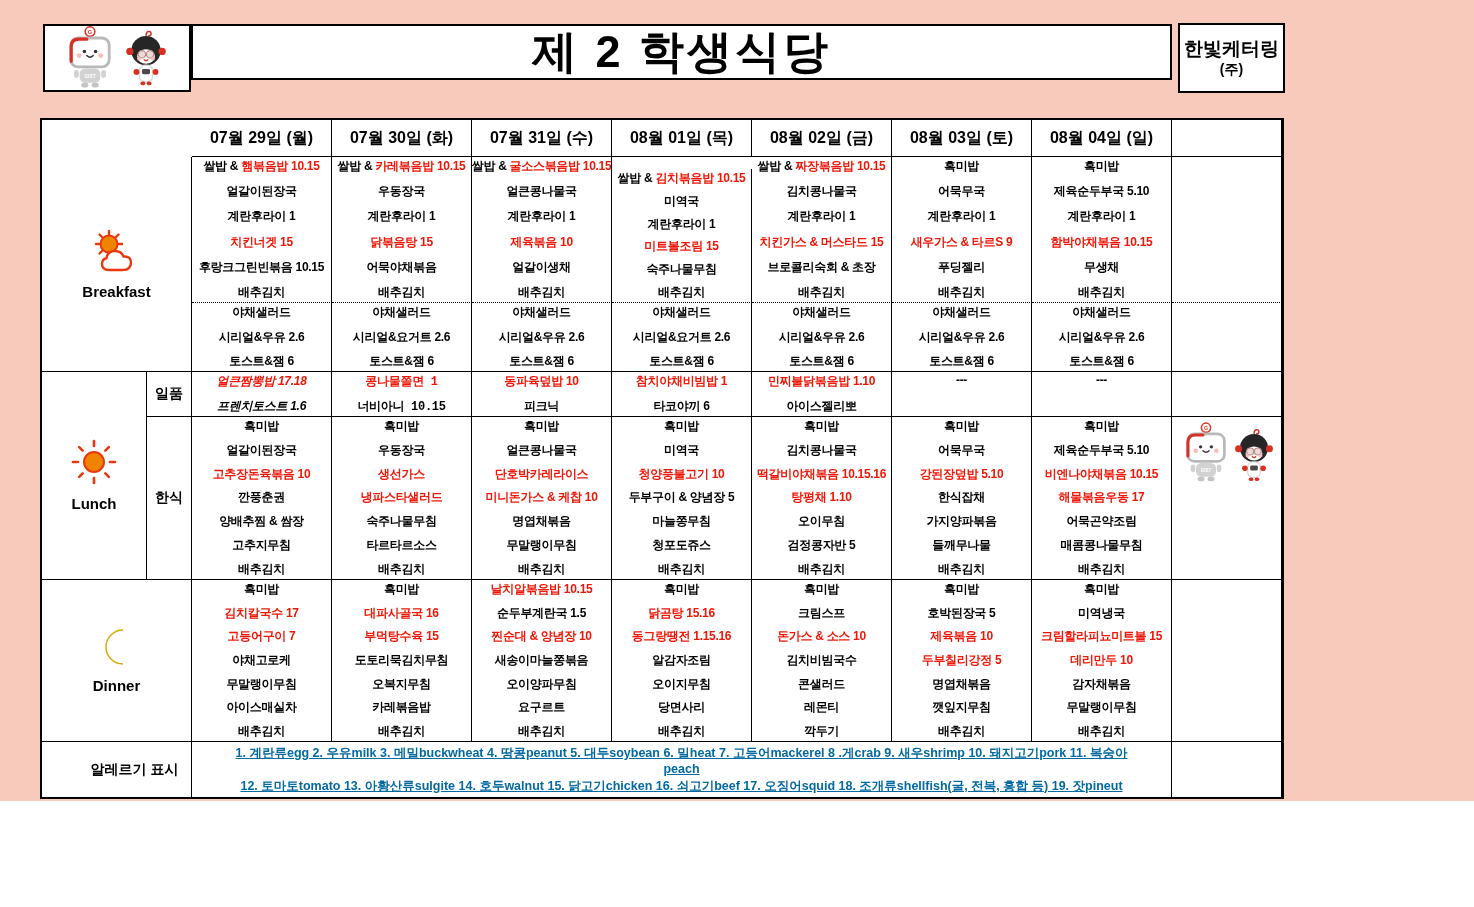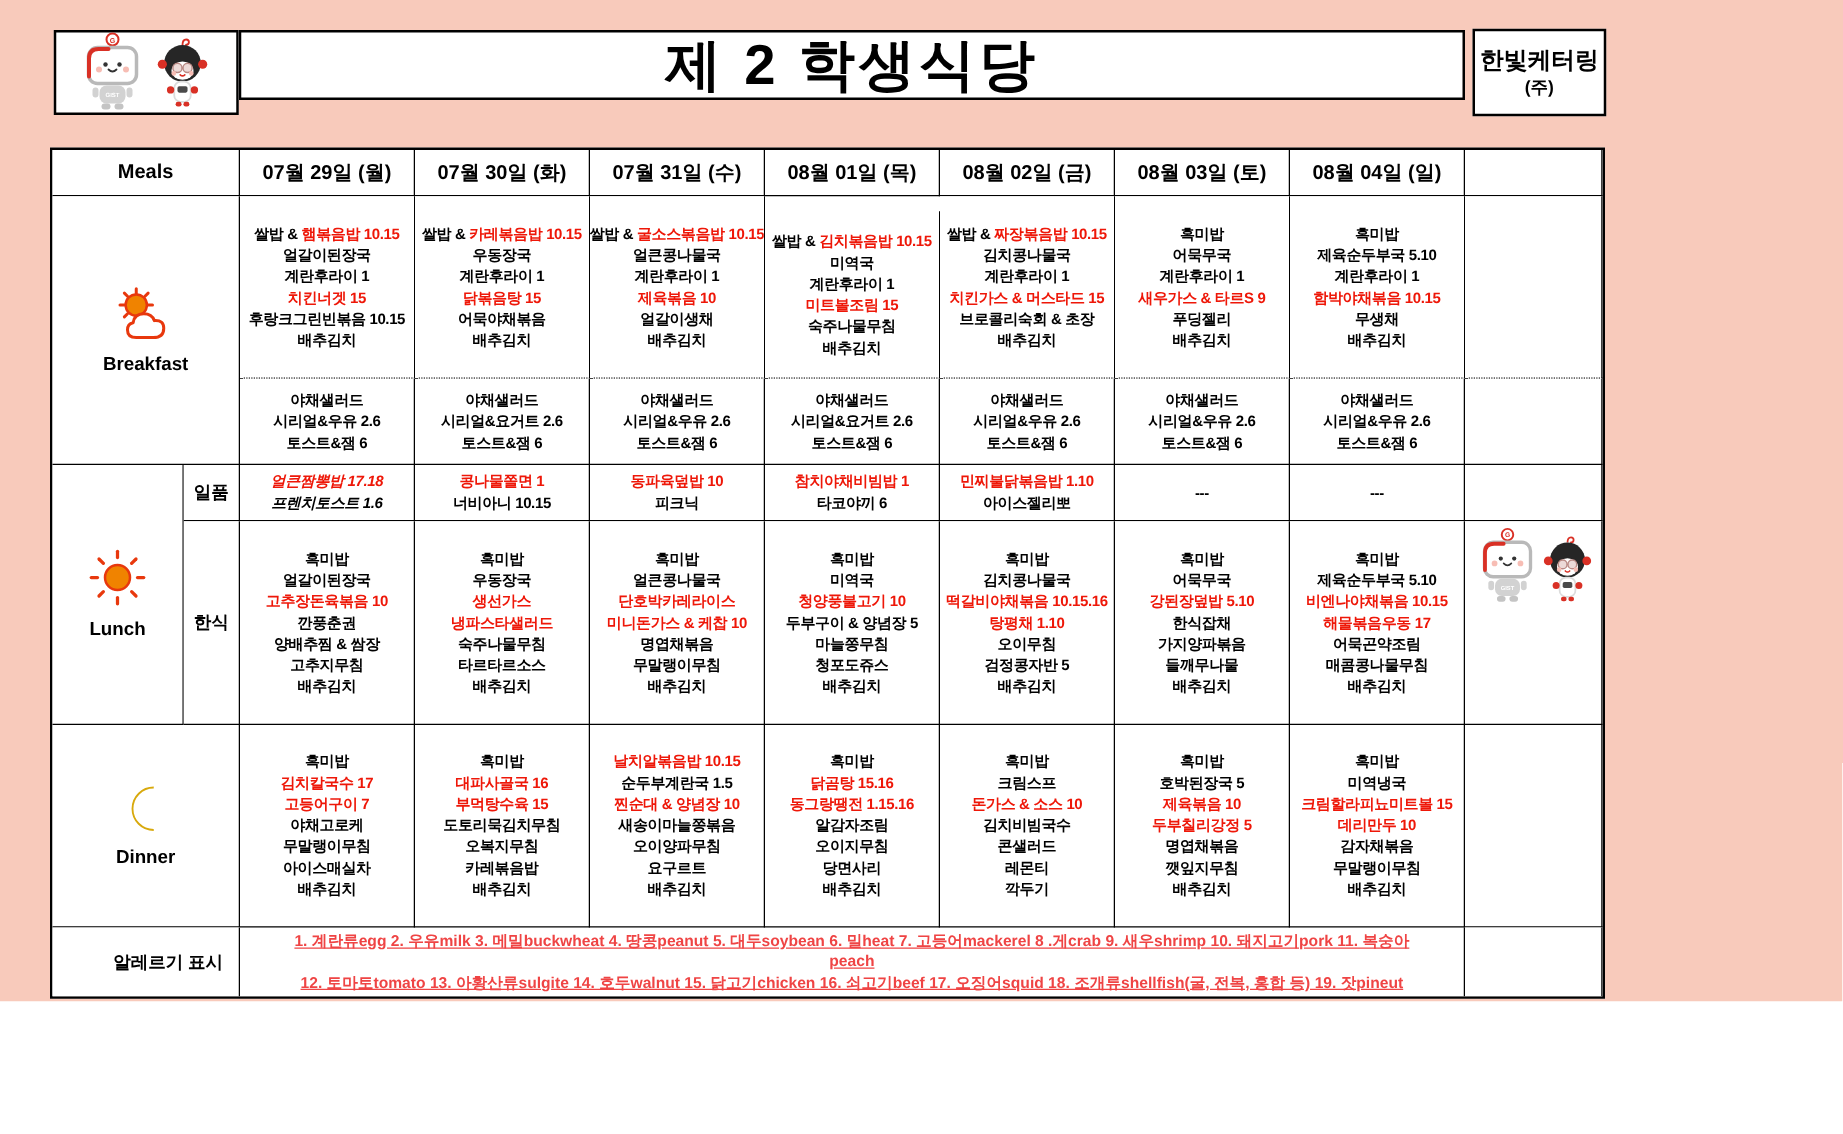--- a/index.html
+++ b/index.html
@@ -11,30 +11,30 @@
   .title-box { left: 191px; top: 24px; width: 981px; height: 56px; display: flex; align-items: center; justify-content: center; }
   .title { font-size: 45px; letter-spacing: 3px; }
   .vendor-box { left: 1178px; top: 23px; width: 107px; height: 70px; display: flex; flex-direction: column; align-items: center; justify-content: center; line-height: 1.25; }
   .vendor1 { font-size: 19px; }
   .vendor2 { font-size: 14px; }
 
   .menu-table { position: absolute; left: 40px; top: 118px; display: grid;
     grid-template-columns: 105px 45px repeat(7, 140px) 110px;
     grid-template-rows: 37px 146px 69px 45px 163px 162px 55px;
     background: #fff; border: 2px solid #000; }
-  .cell { border-right: 1.5px solid #000; border-bottom: 1.5px solid #000; display: flex; flex-direction: column; align-items: center; justify-content: center; overflow: hidden; background: #fff; }
+  .cell { border-right: 1.5px solid #000; border-bottom: 1.5px solid #000; display: flex; flex-direction: column; align-items: center; justify-content: space-between; overflow: hidden; background: #fff; }
   .header-cell { font-size: 16px; justify-content: center; }
   .label-cell { font-size: 15px; justify-content: center; gap: 10px; }
   .sub-label { font-size: 14px; justify-content: center; }
   .menu { font-size: 12px; letter-spacing: -0.3px; padding: 1px 1px; }
   .item { text-align: center; white-space: nowrap; }
   .red { color: #ee1708; }
   .bf-top { border-bottom-style: dotted; }
   .allergy-label { font-size: 14px; justify-content: center; border-bottom: none; padding-left: 36px; }
-  .allergy-content { font-size: 12.5px; color: #ef4444; justify-content: center; line-height: 16.5px; border-bottom: none; }
+  .allergy-content { font-size: 12.5px; color: #0369a1; justify-content: center; line-height: 16.5px; border-bottom: none; }
   .aline { text-decoration: underline; text-align: center; white-space: nowrap; }
   .blank { }
   .bottom { border-bottom: none; }
   .side-mascots { position: absolute; left: 1183px; top: 422px; display: flex; gap: 4px; align-items: flex-end; }
 </style>
 </head>
 <body>
 
 <div class="sheet">
   <div class="pink-band"></div>
@@ -82,21 +82,20 @@
   <div class="box title-box">
     <div class="title">제 2 학생식당</div>
   </div>
 
   <div class="box vendor-box">
     <div class="vendor1">한빛케터링</div>
     <div class="vendor2">(주)</div>
   </div>
 
   <div class="menu-table" id="menuTable">
-    <div class="cell header-cell" style="grid-area:1/1/2/3">Meals</div>
 
     <div class="cell label-cell" style="grid-area:4/1/6/2">
       <svg viewBox="0 0 46 46" width="46" height="46">
         <g stroke="#e8380d" stroke-width="2.6" stroke-linecap="round">
           <line x1="23" y1="2" x2="23" y2="7"></line>
             <line x1="23" y1="44" x2="23" y2="39"></line>
           <line x1="2" y1="23" x2="7" y2="23"></line>
             <line x1="44" y1="23" x2="39" y2="23"></line>
           <line x1="8.2" y1="8.2" x2="11.7" y2="11.7"></line>
             <line x1="37.8" y1="8.2" x2="34.3" y2="11.7"></line>
@@ -236,21 +235,21 @@
       </div>
       <div class="cell menu" style="grid-area: 3 / 9 / 4 / 10;">
         <div class="item"><span>야채샐러드</span></div>
         <div class="item"><span>시리얼&amp;우유 2.6</span></div>
         <div class="item"><span>토스트&amp;잼 6</span></div>
       </div>
       <div class="cell menu" style="grid-area: 4 / 3 / 5 / 4; font-style: italic;">
         <div class="item"><span class="red">얼큰짬뽕밥 17.18</span></div>
         <div class="item"><span>프렌치토스트 1.6</span></div>
       </div>
-      <div class="cell menu" style="grid-area: 4 / 4 / 5 / 5;">
+      <div class="cell menu" style="grid-area: 4 / 4 / 5 / 5; font-family: Liberation Mono, monospace;">
         <div class="item"><span class="red">콩나물쫄면 1</span></div>
         <div class="item"><span>너비아니 10.15</span></div>
       </div>
       <div class="cell menu" style="grid-area: 4 / 5 / 5 / 6;">
         <div class="item"><span class="red">동파육덮밥 10</span></div>
         <div class="item"><span>피크닉</span></div>
       </div>
       <div class="cell menu" style="grid-area: 4 / 6 / 5 / 7;">
         <div class="item"><span class="red">참치야채비빔밥 1</span></div>
         <div class="item"><span>타코야끼 6</span></div>

